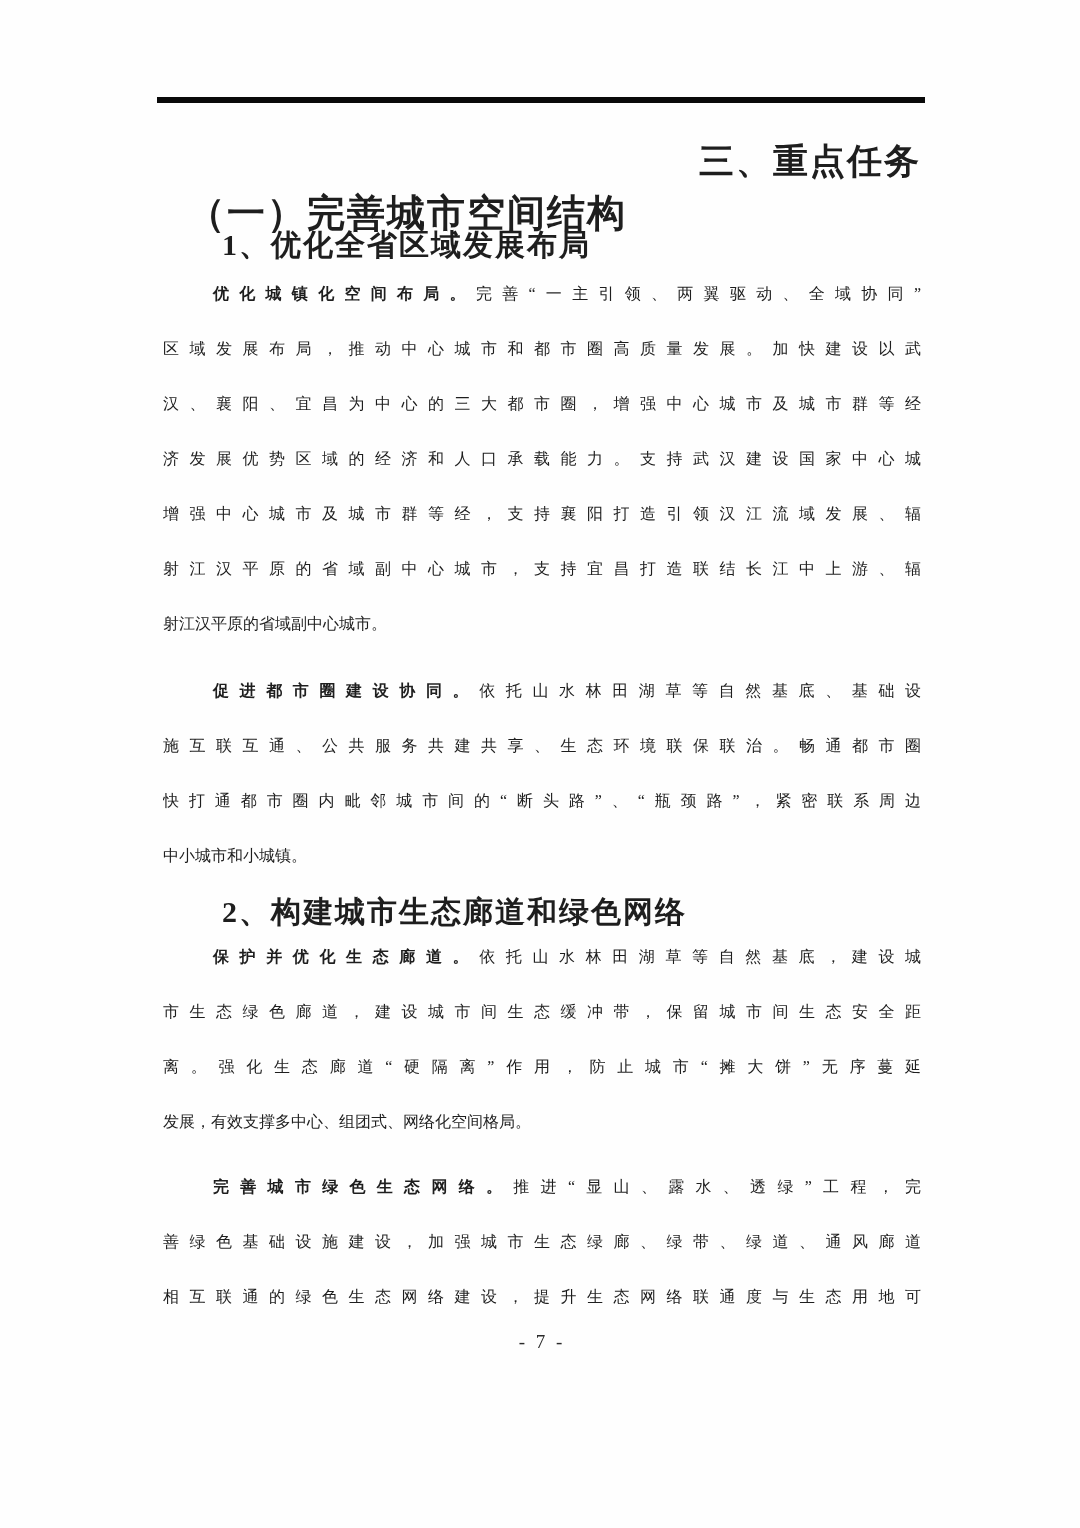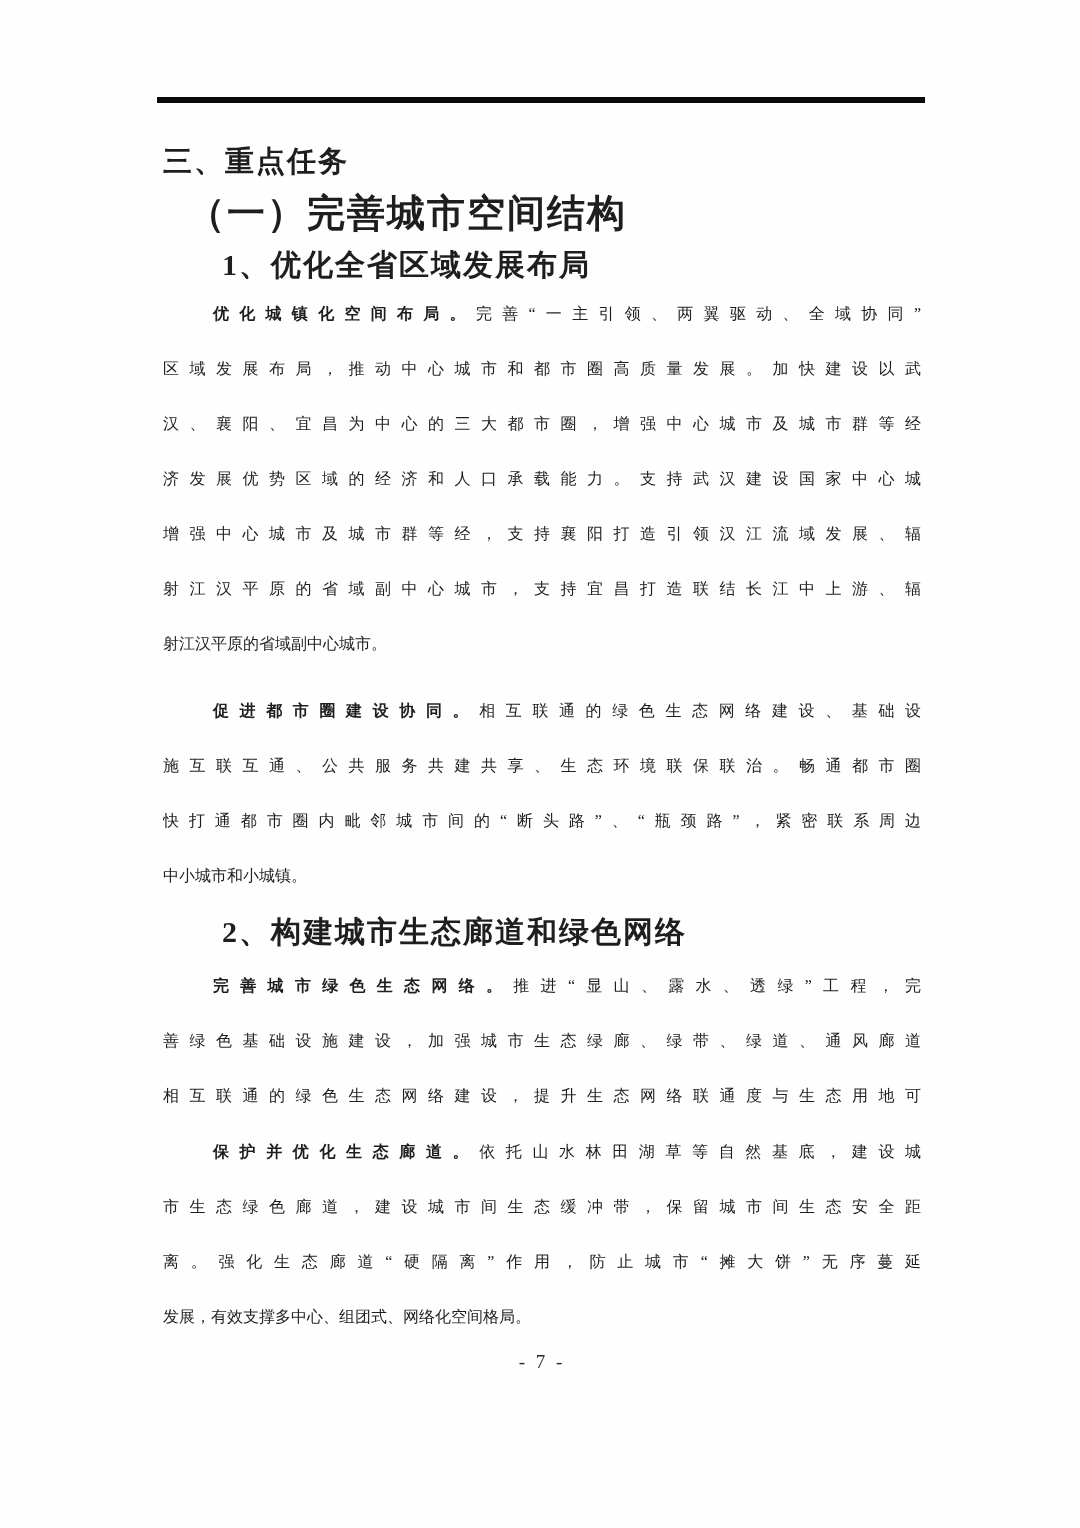--- a/index.html
+++ b/index.html
@@ -30,34 +30,35 @@
     left: 163px;
     top: 0;
     width: 758px;
   }
   .h {
     font-weight: 700;
     white-space: nowrap;
   }
   .h1 {
     margin-top: 145px;
-    font-size: 29px;
+    font-size: 35px;
     line-height: 32px;
     letter-spacing: 2px;
     font-family: "Liberation Sans", "DejaVu Sans", sans-serif;
+    text-align: right;
   }
   .h2 {
     margin-top: 20px;
     margin-left: 24px;
     font-size: 38px;
     line-height: 32px;
     letter-spacing: 2px;
   }
   .h3 {
-    margin-top: 20px;
+    margin-top: 0;
     margin-left: 59px;
     font-size: 30px;
     line-height: 32px;
     letter-spacing: 2px;
   }
   .para { margin: 0; }
   .p1 { margin-top: 5px; }
   .p2 { margin-top: 12px; }
   .p3 { margin-top: 1px; }
   .p4 { margin-top: 10px; }
@@ -97,32 +98,32 @@
       <div class="para p1">
         <div class="line jl first"><b class="lead">优化城镇化空间布局。</b><span>完善“一主引领、两翼驱动、全域协同”</span></div>
         <div class="line jl">区域发展布局，推动中心城市和都市圈高质量发展。加快建设以武</div>
         <div class="line jl">汉、襄阳、宜昌为中心的三大都市圈，增强中心城市及城市群等经</div>
         <div class="line jl">济发展优势区域的经济和人口承载能力。支持武汉建设国家中心城</div>
         <div class="line jl">增强中心城市及城市群等经，支持襄阳打造引领汉江流域发展、辐</div>
         <div class="line jl">射江汉平原的省域副中心城市，支持宜昌打造联结长江中上游、辐</div>
         <div class="line">射江汉平原的省域副中心城市。</div>
       </div>
       <div class="para p2">
-        <div class="line jl first"><b class="lead">促进都市圈建设协同。</b><span>相互联通的绿色生态网络建设、基础设</span></div>
+        <div class="line jl first"><b class="lead">促进都市圈建设协同。</b><span>依托山水林田湖草等自然基底、基础设</span></div>
         <div class="line jl">施互联互通、公共服务共建共享、生态环境联保联治。畅通都市圈</div>
         <div class="line jl">快打通都市圈内毗邻城市间的“断头路”、“瓶颈路”，紧密联系周边</div>
         <div class="line">中小城市和小城镇。</div>
       </div>
       <div class="h h3 hgap">2、构建城市生态廊道和绿色网络</div>
-      <div class="para p4">
-        <div class="line jl first"><b class="lead">完善城市绿色生态网络。</b><span>推进“显山、露水、透绿”工程，完</span></div>
-        <div class="line jl">善绿色基础设施建设，加强城市生态绿廊、绿带、绿道、通风廊道</div>
-        <div class="line jl">相互联通的绿色生态网络建设，提升生态网络联通度与生态用地可</div>
-      </div>
       <div class="para p3">
         <div class="line jl first"><b class="lead">保护并优化生态廊道。</b><span>依托山水林田湖草等自然基底，建设城</span></div>
         <div class="line jl">市生态绿色廊道，建设城市间生态缓冲带，保留城市间生态安全距</div>
         <div class="line jl">离。强化生态廊道“硬隔离”作用，防止城市“摊大饼”无序蔓延</div>
         <div class="line">发展，有效支撑多中心、组团式、网络化空间格局。</div>
       </div>
+      <div class="para p4">
+        <div class="line jl first"><b class="lead">完善城市绿色生态网络。</b><span>推进“显山、露水、透绿”工程，完</span></div>
+        <div class="line jl">善绿色基础设施建设，加强城市生态绿廊、绿带、绿道、通风廊道</div>
+        <div class="line jl">相互联通的绿色生态网络建设，提升生态网络联通度与生态用地可</div>
+      </div>
       <div class="footer">- 7 -</div>
     </div>
 </div>
 
 </body></html>

